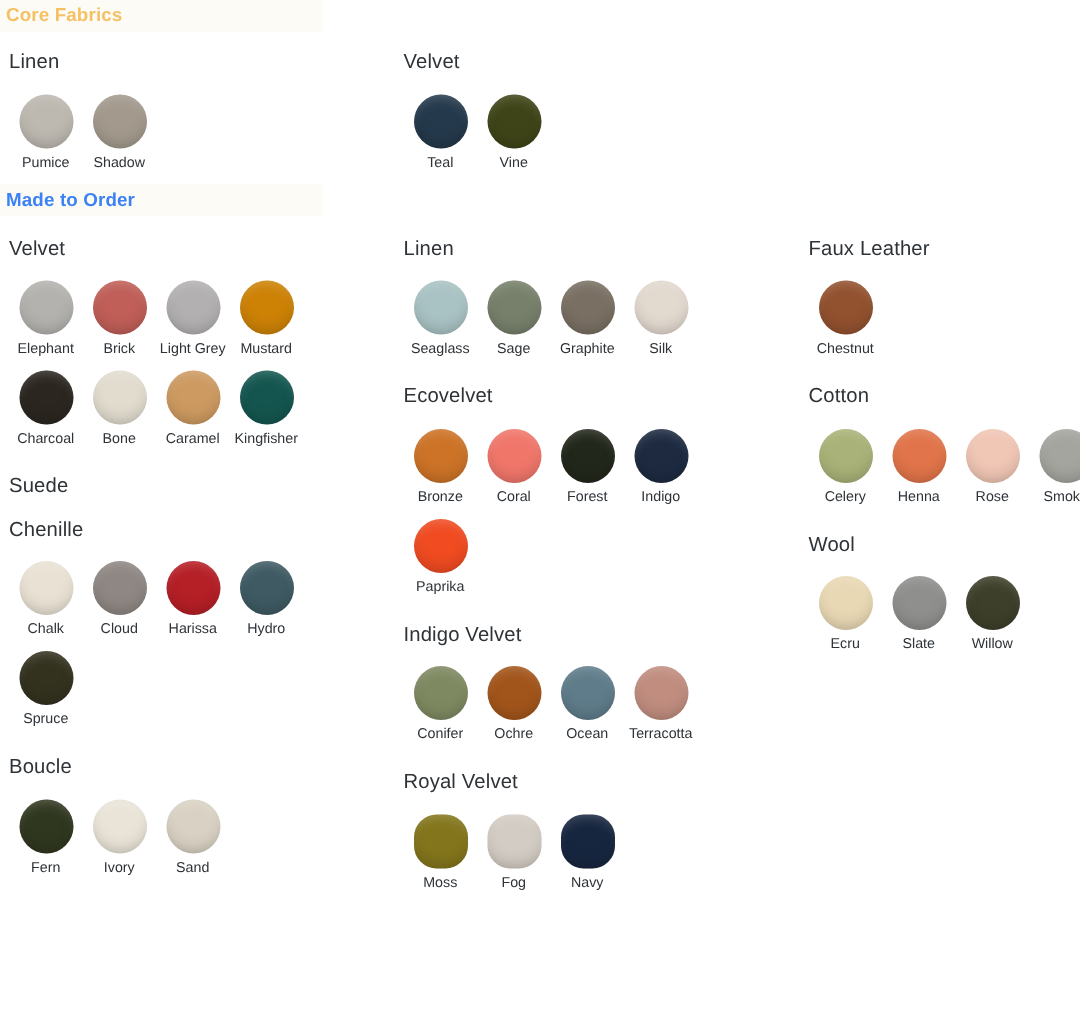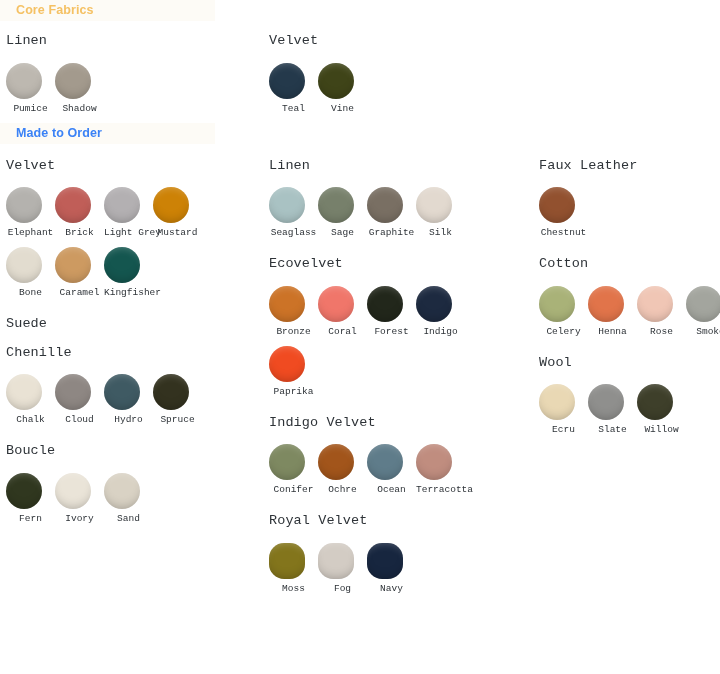--- a/index.html
+++ b/index.html
@@ -29,30 +29,29 @@
     height: 21px;
     background: #fdfbf6;
     display: flex;
     align-items: center;
   }
   .group-banner-label {
     font-size: 12.5px;
     font-weight: bold;
     color: #f5c164;
     letter-spacing: 0.1px;
-    padding-left: 16px;
+    padding-left: 4px;
     line-height: 1;
   }
 
   
   .columns {
     display: grid;
     grid-template-columns: 263px 270px 187px;
     align-items: start;
-    font-family: Liberation Mono, monospace;
   }
 
   .column { position: relative; }
 
   
   .fabric {
     padding-left: 6px;
     margin-top: 10px;
   }
   .fabric-title {
@@ -70,20 +69,21 @@
     width: 206px;
   }
   .swatch-grid.wide { width: 250px; }
 
   .swatch {
     width: 49px;
     box-sizing: border-box;
     margin-bottom: 9px;
     display: flex;
     flex-direction: column;
+    align-items: center;
     cursor: pointer;
   }
   .swatch-dot {
     width: 36px;
     height: 36px;
     border-radius: 50%;
     position: relative;
     box-shadow: inset 0 -6px 11px -6px rgba(0,0,0,0.28),
                 inset 0 6px 10px -7px rgba(255,255,255,0.35);
   }
@@ -160,20 +160,24 @@
               </div>
               <div class="swatch">
                 <div class="swatch-dot" style="background: rgb(179, 176, 178);"></div>
                 <div class="swatch-label">Light Grey</div>
               </div>
               <div class="swatch">
                 <div class="swatch-dot" style="background: rgb(205, 130, 6);"></div>
                 <div class="swatch-label">Mustard</div>
               </div>
               <div class="swatch">
+                <div class="swatch-dot" style="background: rgb(43, 38, 32);"></div>
+                <div class="swatch-label">Charcoal</div>
+              </div>
+              <div class="swatch">
                 <div class="swatch-dot" style="background: rgb(226, 220, 207);"></div>
                 <div class="swatch-label">Bone</div>
               </div>
               <div class="swatch">
                 <div class="swatch-dot" style="background: rgb(205, 154, 97);"></div>
                 <div class="swatch-label">Caramel</div>
               </div>
               <div class="swatch">
                 <div class="swatch-dot" style="background: rgb(20, 86, 79);"></div>
                 <div class="swatch-label">Kingfisher</div>
@@ -186,20 +190,24 @@
           <div class="fabric">
             <div class="fabric-title">Chenille</div>
             <div class="swatch-grid">
               <div class="swatch">
                 <div class="swatch-dot" style="background: rgb(233, 226, 212);"></div>
                 <div class="swatch-label">Chalk</div>
               </div>
               <div class="swatch">
                 <div class="swatch-dot" style="background: rgb(142, 135, 131);"></div>
                 <div class="swatch-label">Cloud</div>
+              </div>
+              <div class="swatch">
+                <div class="swatch-dot" style="background: rgb(181, 31, 38);"></div>
+                <div class="swatch-label">Harissa</div>
               </div>
               <div class="swatch">
                 <div class="swatch-dot" style="background: rgb(63, 90, 99);"></div>
                 <div class="swatch-label">Hydro</div>
               </div>
               <div class="swatch">
                 <div class="swatch-dot" style="background: rgb(51, 50, 31);"></div>
                 <div class="swatch-label">Spruce</div>
               </div>
             </div>

